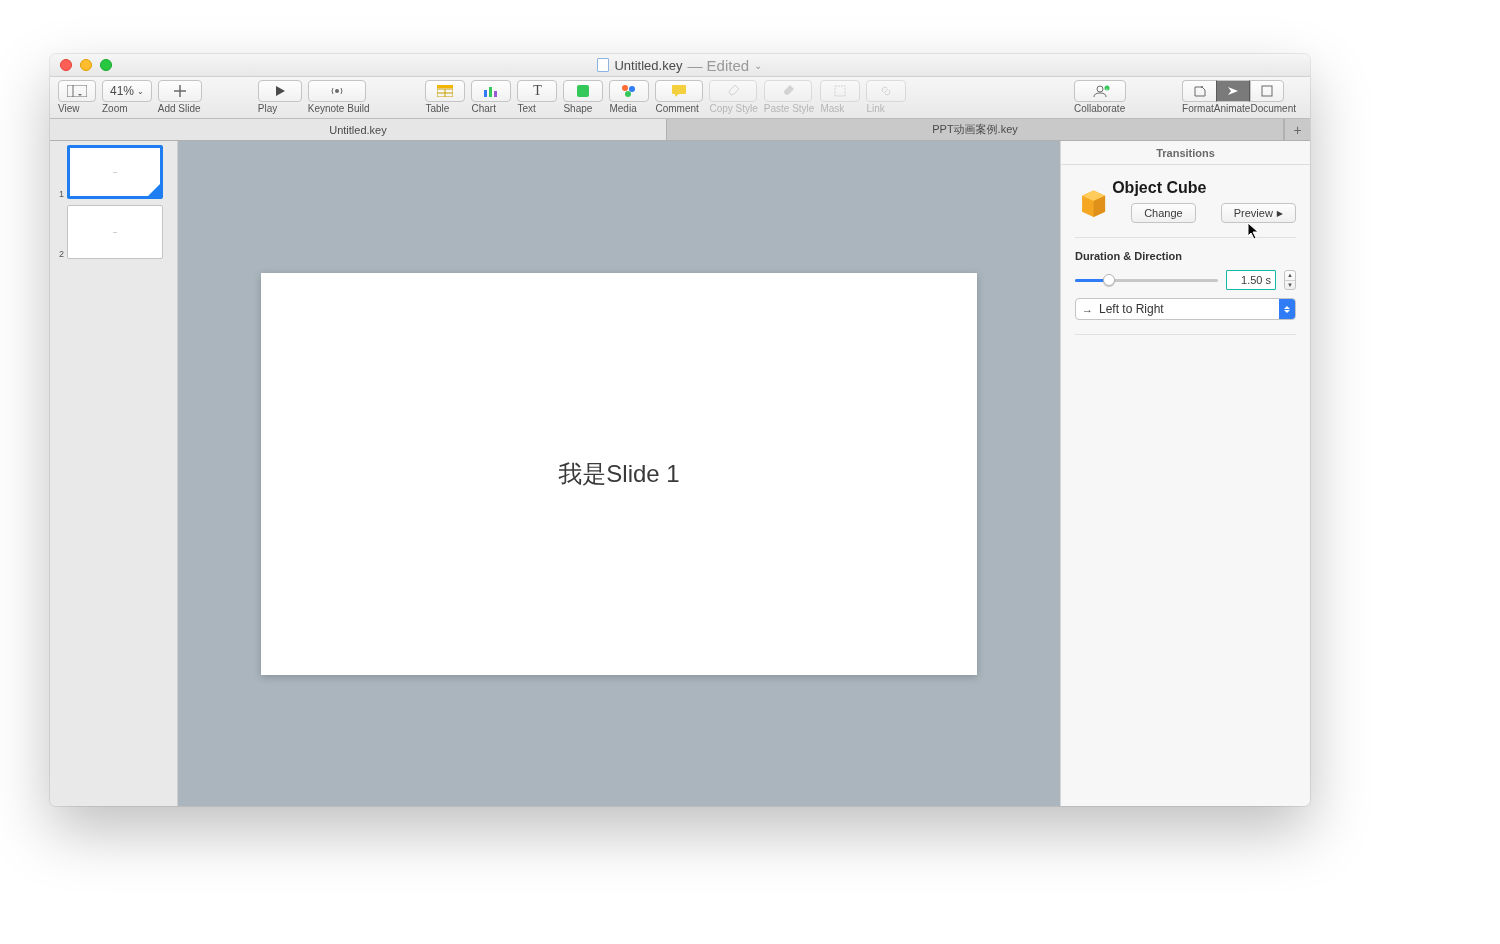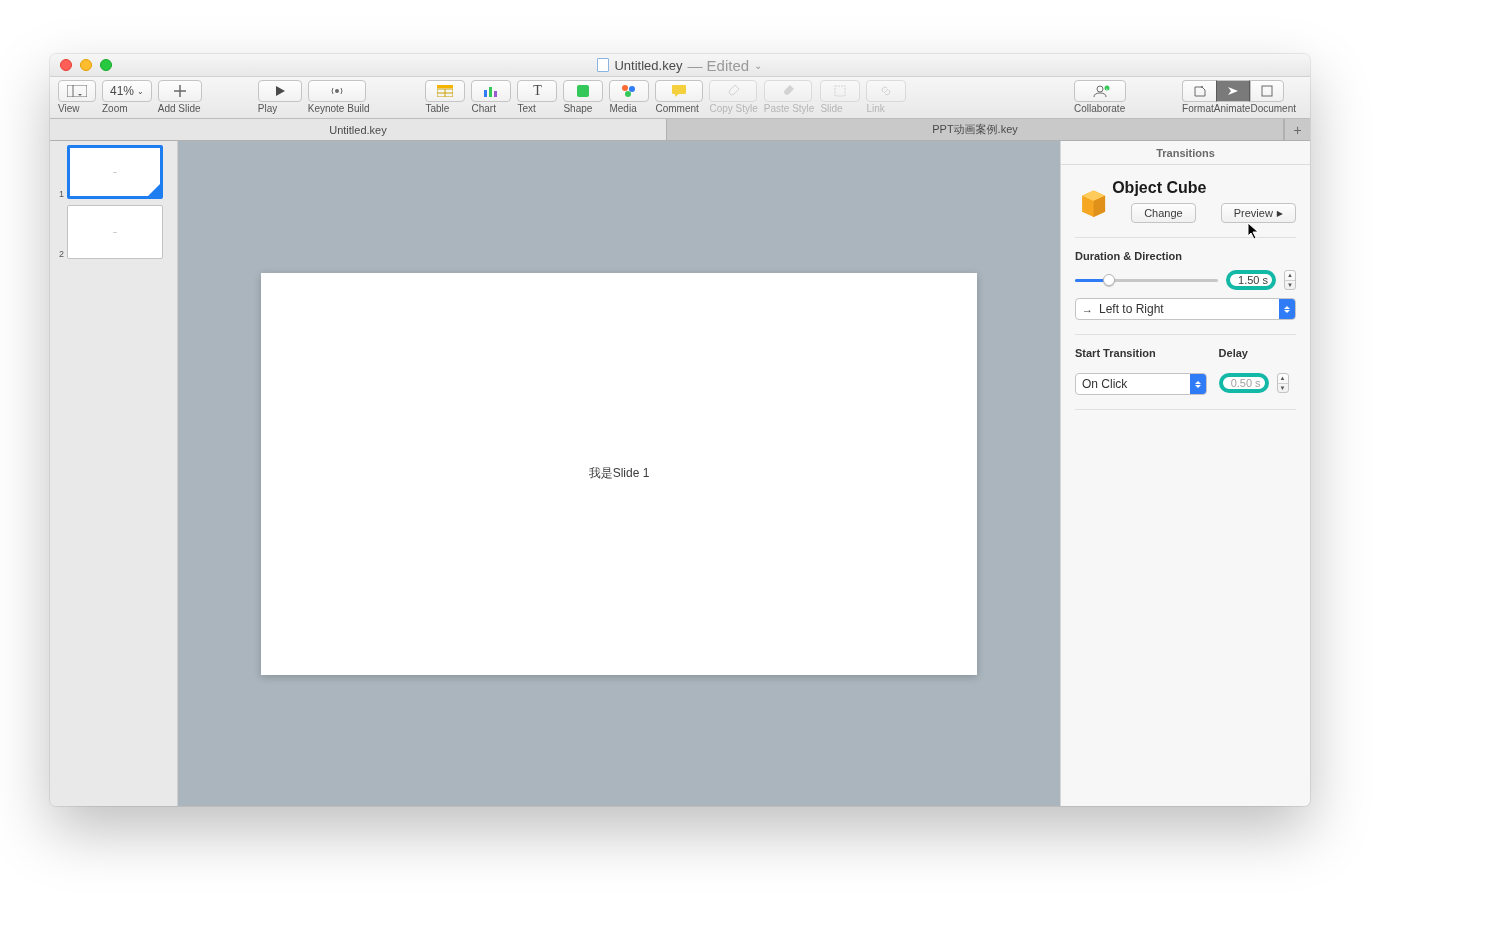--- a/index.html
+++ b/index.html
@@ -47,38 +47,38 @@
 .thumbs{width:128px;background:#e9e9e9;border-right:1px solid #cfcfcf;padding:4px 8px;display:flex;flex-direction:column;gap:6px;}
 .thumbwrap{display:flex;align-items:flex-end;gap:3px;}
 .thumbnum{font-size:9px;color:#555;width:6px;text-align:right;}
 .thumb{width:96px;height:54px;background:#fff;border:1px solid #c3c3c3;border-radius:2px;position:relative;display:flex;align-items:center;justify-content:center;}
 .thumb.selected{border:3px solid #1e7df0;}
 .thumb .trimark{position:absolute;right:0;bottom:0;width:0;height:0;border-left:12px solid transparent;border-bottom:12px solid #1e7df0;}
 .thumbtext{font-size:6px;color:#888;}
 
 .canvas{flex:1;background:#aab5bd;display:flex;align-items:center;justify-content:center;}
 .slide{width:716px;height:402px;background:#fff;box-shadow:0 2px 8px rgba(0,0,0,0.2);display:flex;align-items:center;justify-content:center;}
-.slide .txt{font-size:12px;color:#3a3a3a;font-weight:400;}
+.slide .txt{font-size:24px;color:#3a3a3a;font-weight:400;}
 
 
 .inspector{width:250px;background:#f7f7f7;border-left:1px solid #d6d6d6;display:flex;flex-direction:column;font-size:12px;color:#3a3a3a;}
 .insp-header{height:24px;border-bottom:1px solid #dcdcdc;display:flex;align-items:center;justify-content:center;font-size:11px;font-weight:600;color:#6a6a6a;}
 .insp-body{padding:14px 14px 8px;flex:1;overflow:auto;}
 .transition-top{display:flex;align-items:flex-start;}
 .cubeicon{width:42px;height:42px;margin-top:2px;}
 .trans-title{font-size:16px;font-weight:700;color:#1a1a1a;margin-bottom:6px;}
 .btnpair{display:flex;gap:6px;}
 .pillbtn{height:20px;padding:8px 12px;background:linear-gradient(#fdfdfd,#f0f0f0);border:1px solid #c4c4c4;border-radius:4px;font-size:11px;color:#3a3a3a;display:flex;align-items:center;gap:4px;margin-left:19px;}
 .section{border-top:1px solid #e0e0e0;margin-top:14px;padding-top:12px;}
 .section-label{font-size:11px;font-weight:600;color:#333;margin-bottom:8px;}
 .row{display:flex;align-items:center;gap:8px;}
 .slider{flex:1;height:3px;background:#c7c7c7;border-radius:2px;position:relative;}
 .slider .fill{position:absolute;left:0;top:0;bottom:0;width:24%;background:#2f7cf6;border-radius:2px;}
 .slider .knob{position:absolute;top:50%;left:24%;width:12px;height:12px;background:#fff;border:1px solid #b6b6b6;border-radius:50%;transform:translate(-50%,-50%);box-shadow:0 1px 1px rgba(0,0,0,0.2);}
-.numfield{width:50px;height:20px;border:4px solid #14b8a6;border-radius:10px;background:#fff;font-size:11px;text-align:right;padding-right:4px;display:flex;align-items:center;justify-content:flex-end;}
+.numfield{width:50px;height:20px;border:1px solid #14b8a6;border-radius:1px;background:#fff;font-size:11px;text-align:right;padding-right:4px;display:flex;align-items:center;justify-content:flex-end;}
 .stepper{width:12px;height:20px;border:1px solid #c4c4c4;border-radius:3px;background:linear-gradient(#fdfdfd,#f0f0f0);display:flex;flex-direction:column;}
 .stepper div{flex:1;display:flex;align-items:center;justify-content:center;font-size:6px;color:#555;}
 .stepper div:first-child{border-bottom:1px solid #d0d0d0;}
 .select{height:22px;border:1px solid #c4c4c4;border-radius:4px;background:#fff;display:flex;align-items:center;padding:0 6px;font-size:12px;color:#333;position:relative;width:100%;}
 .select .selend{position:absolute;right:0;top:0;bottom:0;width:16px;background:#2f7cf6;border-radius:0 3px 3px 0;display:flex;flex-direction:column;align-items:center;justify-content:center;}
 .select .selend::before{content:"";border-left:3px solid transparent;border-right:3px solid transparent;border-bottom:3px solid #fff;margin-bottom:1px;}
 .select .selend::after{content:"";border-left:3px solid transparent;border-right:3px solid transparent;border-top:3px solid #fff;}
 .twocol{display:flex;gap:12px;}
 .twocol .col{display:flex;flex-direction:column;gap:6px;}
 .insp-footer{padding:8px 14px 12px;}
@@ -227,21 +227,21 @@
           </svg>
       </div>
       <div class="tlabel disabled">Paste Style</div>
     </div>
     <div class="toolgroup">
       <div class="tbtn" style="min-width:40px;opacity:0.5;">
         <svg width="14" height="14">
             <rect x="2" y="2" width="10" height="10" fill="none" stroke="#b5b5b5" stroke-dasharray="2 1"></rect>
           </svg>
       </div>
-      <div class="tlabel disabled">Slide</div>
+      <div class="tlabel disabled">Mask</div>
     </div>
     <div class="toolgroup">
       <div class="tbtn" style="min-width:40px;opacity:0.5;">
         <svg width="14" height="14">
             <path d="M5 9 L9 5 M4 8 Q2 6 4 4 Q6 2 8 4 M10 6 Q12 8 10 10 Q8 12 6 10" fill="none" stroke="#b5b5b5"></path>
           </svg>
       </div>
       <div class="tlabel disabled">Link</div>
     </div>
 
@@ -351,41 +351,20 @@
                 <div>▼</div>
               </div>
           </div>
           <div class="select">
             <span class="arrow-icon">→</span>
             <span>Left to Right</span>
             <div class="selend"></div>
           </div>
         </div>
 
-        <div class="section">
-          <div class="twocol">
-            <div class="col" style="flex:1.7;">
-              <div class="section-label">Start Transition</div>
-              <div class="select">
-                <span>On Click</span>
-                <div class="selend"></div>
-              </div>
-            </div>
-            <div class="col" style="flex:1;">
-              <div class="section-label">Delay</div>
-              <div class="row">
-                <div class="numfield" style="color:#a0a0a0;">0.50 s</div>
-                <div class="stepper">
-                    <div>▲</div>
-                    <div>▼</div>
-                  </div>
-              </div>
-            </div>
-          </div>
-        </div>
         <div style="border-top:1px solid #e0e0e0;margin-top:14px;"></div>
       </div>
     </div>
   </div>
 </div>
 
 <svg class="cursor" viewBox="0 0 14 18">
   <polygon points="1,1 1,14 4,11 7,17 9,16 6,10 11,10" fill="#000" stroke="#fff" stroke-width="1"></polygon>
 </svg>
 

